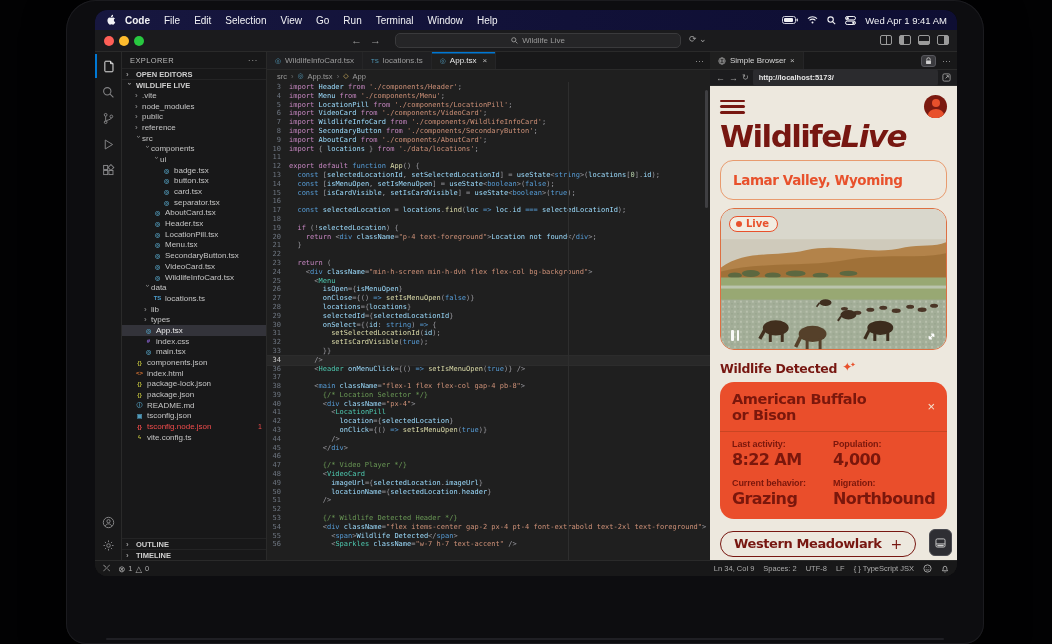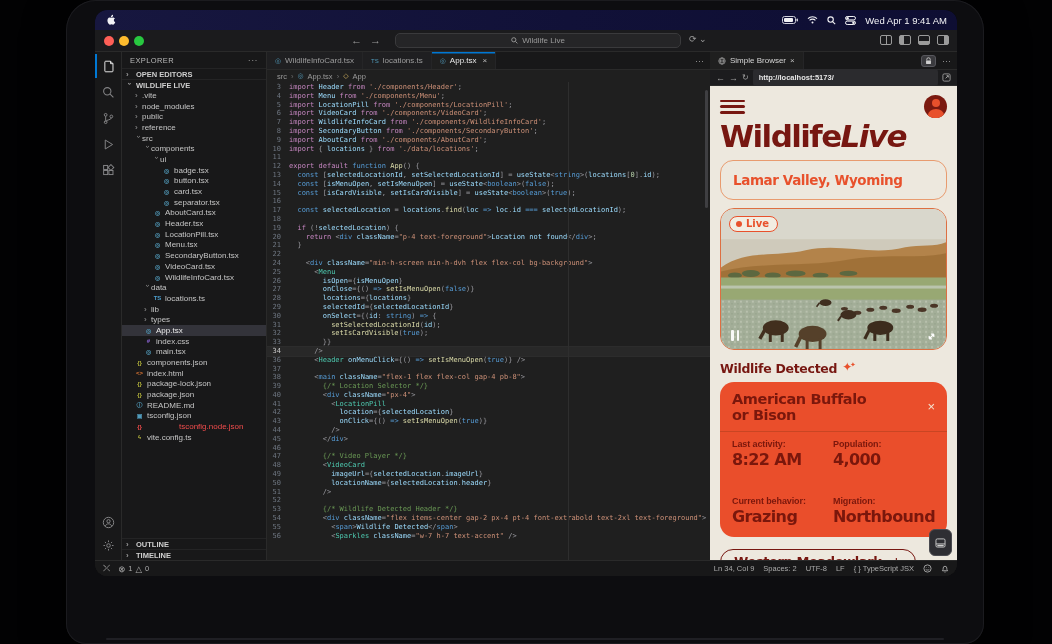--- a/index.html
+++ b/index.html
@@ -104,21 +104,21 @@
   .expandico{position:absolute;right:9px;bottom:7px;}
   .detected{display:flex;align-items:center;gap:5px;margin-top:11px;font-family:"DejaVu Sans",sans-serif;
     font-weight:bold;font-size:12.5px;letter-spacing:-.3px;}
   .sparkles{color:var(--accent);font-size:12px;position:relative;top:-1px;}
   .sparkles .s2{font-size:7px;position:relative;top:-4px;left:-2px;}
   .info-card{margin-top:6px;background:var(--card);border-radius:14px;padding:9px 12px 11px;color:#7a170c;}
   .ic-top{display:flex;align-items:center;gap:46px;}
   .ic-title{font-family:"DejaVu Sans",sans-serif;font-weight:bold;font-size:14.5px;letter-spacing:-.4px;}
   .ic-x{margin-left:auto;color:#f6e3cf;font-size:13px;line-height:1;}
   .ic-div{height:0;border-top:1.3px solid #c94523;margin:8px -12px 7px;}
-  .ic-grid{display:grid;grid-template-columns:1fr 1fr;row-gap:27px;}
+  .ic-grid{display:grid;grid-template-columns:1fr 1fr;row-gap:9px;}
   .ic-lbl{font-size:9px;font-weight:bold;letter-spacing:-.1px;}
   .ic-val{font-family:"DejaVu Sans",sans-serif;font-weight:bold;font-size:16px;letter-spacing:-.6px;margin-top:1px;}
   .sec-btn{margin-top:12px;display:inline-flex;align-items:center;gap:9px;border:1.6px solid var(--maroon);
     border-radius:15px;padding:4px 13px;font-family:"DejaVu Sans",sans-serif;font-weight:bold;font-size:13px;
     letter-spacing:-.4px;color:var(--maroon);background:transparent;}
   .sec-btn .plus{font-weight:normal;font-size:14px;}
   .about{margin-top:13px;border:1.6px solid var(--maroon);border-radius:12px;overflow:hidden;}
   .about-t{font-family:"DejaVu Sans",sans-serif;font-weight:bold;font-size:10px;padding:6px 10px 5px;}
   .float-btn{position:absolute;right:5px;bottom:4px;width:23px;height:27px;background:#2e2e33;border:1px solid #4a4a50;
     border-radius:6px;display:flex;align-items:center;justify-content:center;z-index:5;}
@@ -132,20 +132,21 @@
 </head>
 <body>
 
 <div class="frame">
 <div class="screen">
 
   <div class="menubar">
     <svg class="apple" viewBox="0 0 12 14">
       <path fill="#f2f2f5" d="M8.4 3.2c.7-.8.6-1.9.5-2.2-.8.1-1.6.6-2 1.2-.4.5-.6 1.2-.5 1.9.8.1 1.5-.3 2-.9zM9.9 7.3c0-1.4 1.1-2 1.2-2.1-.7-1-1.7-1.1-2-1.1-.9-.1-1.7.5-2.1.5-.4 0-1.1-.5-1.8-.5-1 0-1.8.5-2.3 1.4-1 1.7-.3 4.2.7 5.6.5.7 1 1.4 1.8 1.4.7 0 1-.4 1.8-.4s1.1.4 1.8.4c.8 0 1.3-.7 1.7-1.4.6-.8.8-1.6.8-1.6s-1.6-.6-1.6-2.2z"></path>
     </svg>
+    <span id="menu-items"><span class="mbar-item bold">Code</span><span class="mbar-item">File</span><span class="mbar-item">Edit</span><span class="mbar-item">Selection</span><span class="mbar-item">View</span><span class="mbar-item">Go</span><span class="mbar-item">Run</span><span class="mbar-item">Terminal</span><span class="mbar-item">Window</span><span class="mbar-item">Help</span></span>
     <span class="mbar-right">
       <svg width="16" height="8" viewBox="0 0 16 8">
             <rect x="0.5" y="0.5" width="13" height="7" rx="2" fill="none" stroke="#cfcfda"></rect>
             <rect x="2" y="2" width="9" height="4" rx="1" fill="#f2f2f5"></rect>
             <rect x="14.5" y="2.5" width="1.5" height="3" rx="0.7" fill="#cfcfda"></rect>
           </svg>
       <svg width="11" height="8" viewBox="0 0 11 8">
             <path d="M1 2.6a6.5 6.5 0 0 1 9 0" fill="none" stroke="#f2f2f5" stroke-width="1.1"></path>
             <path d="M2.6 4.4a4 4 0 0 1 5.8 0" fill="none" stroke="#f2f2f5" stroke-width="1.1"></path>
             <circle cx="5.5" cy="6.6" r="1" fill="#f2f2f5"></circle>
@@ -377,21 +378,21 @@
                 <span>package.json</span>
               </div>
               <div class="trow" style="padding-left: 13px;">
                 <span class="fico" style="color: rgb(81, 154, 186);">ⓘ</span>
                 <span>README.md</span>
               </div>
               <div class="trow" style="padding-left: 13px;">
                 <span class="fico" style="color: rgb(81, 154, 186);">▣</span>
                 <span>tsconfig.json</span>
               </div>
-              <div class="trow error" style="padding-left: 13px; gap: 32px;">
+              <div class="trow error" style="padding-left: 13px;">
                 <span class="fico" style="color: rgb(241, 76, 76);">{}</span>
                 <span>tsconfig.node.json</span>
                 <span class="badge">1</span>
               </div>
               <div class="trow" style="padding-left: 13px;">
                 <span class="fico" style="color: rgb(203, 203, 65);">ϟ</span>
                 <span>vite.config.ts</span>
               </div>
             </div>
         <div class="side-bottom">
@@ -451,20 +452,21 @@
                 <div class="cline"><span class="ln">13</span><span class="txt">  <span class="c4">const</span> <span class="c10">[</span><span class="c9">selectedLocationId</span><span class="c10">,</span> <span class="c9">setSelectedLocationId</span><span class="c10">]</span> <span class="c10">=</span> <span class="c9">useState</span><span class="c10">&lt;</span><span class="c6">string</span><span class="c10">&gt;</span><span class="c10">(</span><span class="c9">locations</span><span class="c10">[</span><span class="c8">0</span><span class="c10">]</span><span class="c10">.</span><span class="c9">id</span><span class="c10">)</span><span class="c10">;</span></span></div>
                 <div class="cline"><span class="ln">14</span><span class="txt">  <span class="c4">const</span> <span class="c10">[</span><span class="c9">isMenuOpen</span><span class="c10">,</span> <span class="c9">setIsMenuOpen</span><span class="c10">]</span> <span class="c10">=</span> <span class="c9">useState</span><span class="c10">&lt;</span><span class="c6">boolean</span><span class="c10">&gt;</span><span class="c10">(</span><span class="c4">false</span><span class="c10">)</span><span class="c10">;</span></span></div>
                 <div class="cline"><span class="ln">15</span><span class="txt">  <span class="c4">const</span> <span class="c10">[</span><span class="c9">isCardVisible</span><span class="c10">,</span> <span class="c9">setIsCardVisible</span><span class="c10">]</span> <span class="c10">=</span> <span class="c9">useState</span><span class="c10">&lt;</span><span class="c6">boolean</span><span class="c10">&gt;</span><span class="c10">(</span><span class="c4">true</span><span class="c10">)</span><span class="c10">;</span></span></div>
                 <div class="cline"><span class="ln">16</span><span class="txt"> </span></div>
                 <div class="cline"><span class="ln">17</span><span class="txt">  <span class="c4">const</span> <span class="c9">selectedLocation</span> <span class="c10">=</span> <span class="c9">locations</span><span class="c10">.</span><span class="c7">find</span><span class="c10">(</span><span class="c9">loc</span> <span class="c4">=&gt;</span> <span class="c9">loc</span><span class="c10">.</span><span class="c9">id</span> <span class="c4">===</span> <span class="c9">selectedLocationId</span><span class="c10">)</span><span class="c10">;</span></span></div>
                 <div class="cline"><span class="ln">18</span><span class="txt"> </span></div>
                 <div class="cline"><span class="ln">19</span><span class="txt">  <span class="c3">if</span> <span class="c10">(</span><span class="c10">!</span><span class="c9">selectedLocation</span><span class="c10">)</span> <span class="c10">{</span></span></div>
                 <div class="cline"><span class="ln">20</span><span class="txt">    <span class="c3">return</span> <span class="c10">&lt;</span><span class="c6">div</span> <span class="c9">className</span><span class="c10">=</span><span class="c2">"p-4 text-foreground"</span><span class="c10">&gt;</span><span class="c9">Location</span> <span class="c9">not</span> <span class="c9">found</span><span class="c10">&lt;/</span><span class="c6">div</span><span class="c10">&gt;</span><span class="c10">;</span></span></div>
                 <div class="cline"><span class="ln">21</span><span class="txt">  <span class="c10">}</span></span></div>
                 <div class="cline"><span class="ln">22</span><span class="txt"> </span></div>
+                <div class="cline"><span class="ln">23</span><span class="txt">  <span class="c3">return</span> <span class="c10">(</span></span></div>
                 <div class="cline"><span class="ln">24</span><span class="txt">    <span class="c10">&lt;</span><span class="c6">div</span> <span class="c9">className</span><span class="c10">=</span><span class="c2">"min-h-screen min-h-dvh flex flex-col bg-background"</span><span class="c10">&gt;</span></span></div>
                 <div class="cline"><span class="ln">25</span><span class="txt">      <span class="c10">&lt;</span><span class="c5">Menu</span></span></div>
                 <div class="cline"><span class="ln">26</span><span class="txt">        <span class="c9">isOpen</span><span class="c10">=</span><span class="c10">{</span><span class="c9">isMenuOpen</span><span class="c10">}</span></span></div>
                 <div class="cline"><span class="ln">27</span><span class="txt">        <span class="c9">onClose</span><span class="c10">=</span><span class="c10">{</span><span class="c10">(</span><span class="c10">)</span> <span class="c4">=&gt;</span> <span class="c7">setIsMenuOpen</span><span class="c10">(</span><span class="c4">false</span><span class="c10">)</span><span class="c10">}</span></span></div>
                 <div class="cline"><span class="ln">28</span><span class="txt">        <span class="c9">locations</span><span class="c10">=</span><span class="c10">{</span><span class="c9">locations</span><span class="c10">}</span></span></div>
                 <div class="cline"><span class="ln">29</span><span class="txt">        <span class="c9">selectedId</span><span class="c10">=</span><span class="c10">{</span><span class="c9">selectedLocationId</span><span class="c10">}</span></span></div>
                 <div class="cline"><span class="ln">30</span><span class="txt">        <span class="c9">onSelect</span><span class="c10">=</span><span class="c10">{</span><span class="c10">(</span><span class="c9">id</span><span class="c10">:</span> <span class="c4">string</span><span class="c10">)</span> <span class="c4">=&gt;</span> <span class="c10">{</span></span></div>
                 <div class="cline"><span class="ln">31</span><span class="txt">          <span class="c7">setSelectedLocationId</span><span class="c10">(</span><span class="c9">id</span><span class="c10">)</span><span class="c10">;</span></span></div>
                 <div class="cline"><span class="ln">32</span><span class="txt">          <span class="c7">setIsCardVisible</span><span class="c10">(</span><span class="c4">true</span><span class="c10">)</span><span class="c10">;</span></span></div>
                 <div class="cline"><span class="ln">33</span><span class="txt">        <span class="c10">}</span><span class="c10">}</span></span></div>

